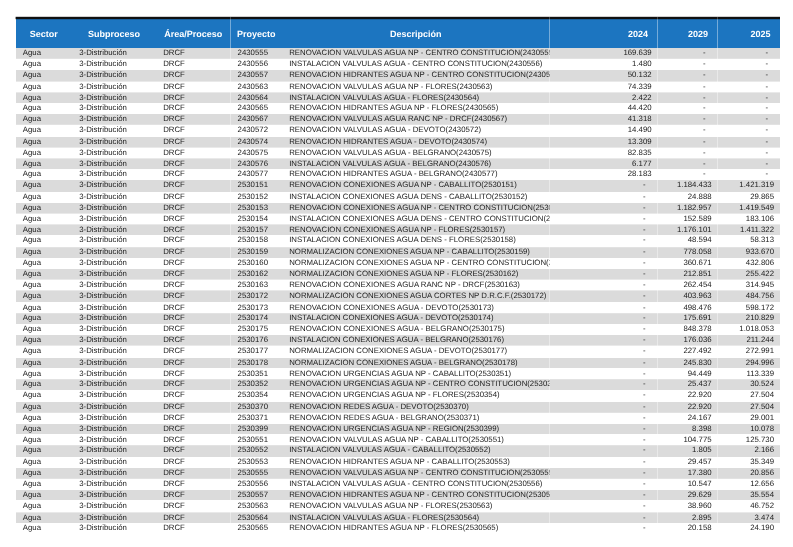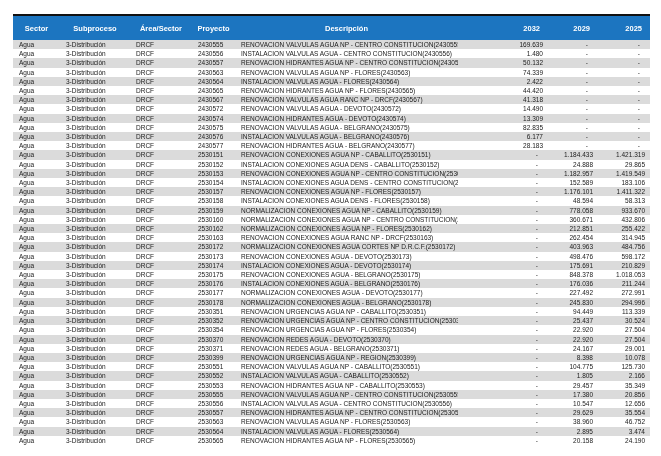--- a/index.html
+++ b/index.html
@@ -54,24 +54,24 @@
         <col class="c3">
       <col class="c4">
         <col class="c5">
         <col class="c6">
         <col class="c7">
     </colgroup>
     <thead>
       <tr>
           <th>Sector</th>
           <th>Subproceso</th>
-          <th>Área/Sector</th>
+          <th>Área/Proceso</th>
           <th>Proyecto</th>
           <th>Descripción</th>
-          <th class="num">2032</th>
+          <th class="num">2024</th>
           <th class="num">2029</th>
           <th class="num">2025</th>
         </tr>
     </thead>
     <tbody>
         <tr class="odd">
           <td>Agua</td>
           <td>3-Distribución</td>
           <td>DRCF</td>
           <td>2430555</td>

